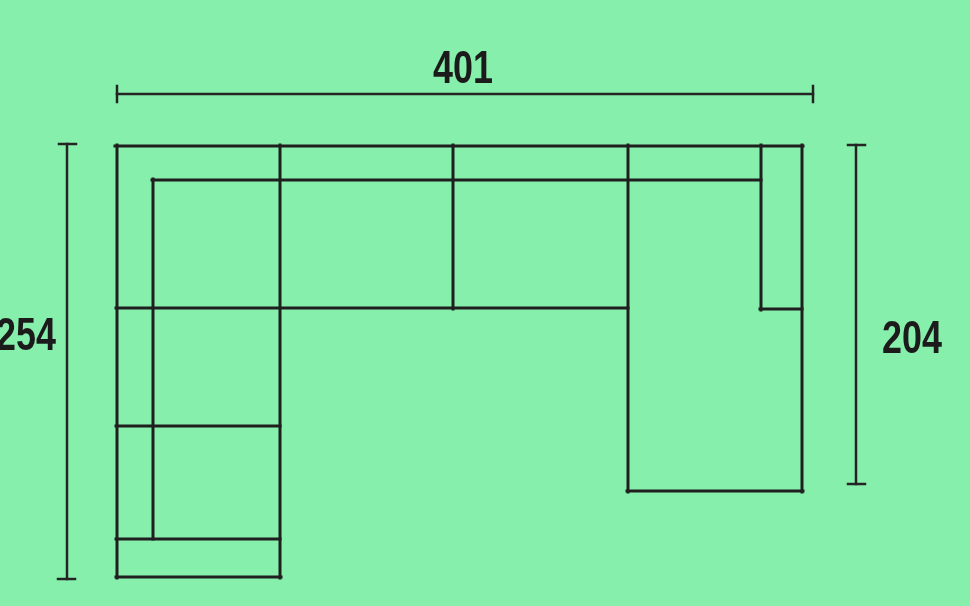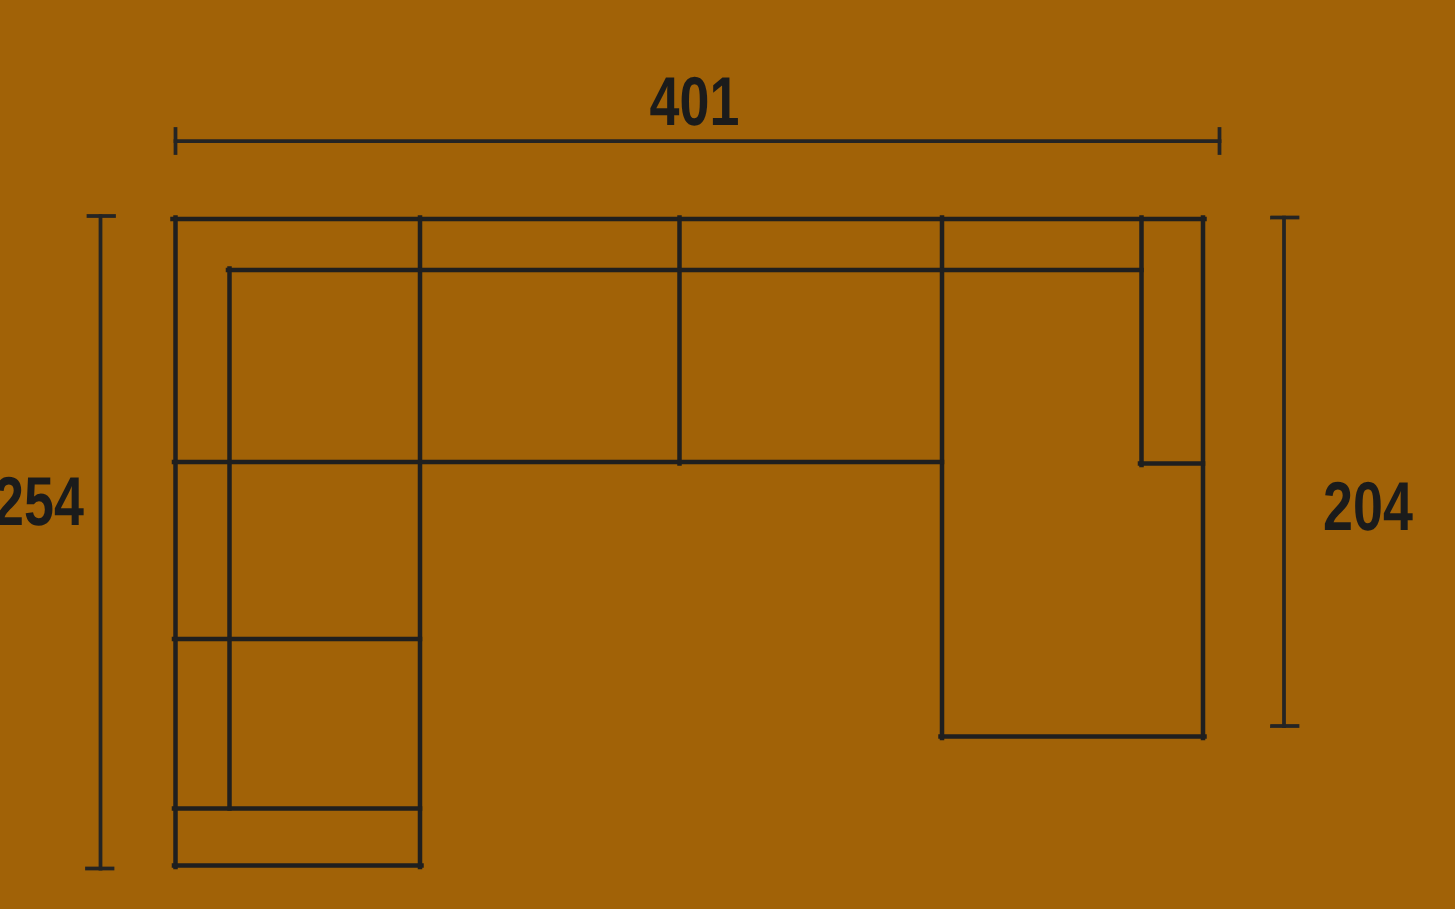--- a/index.html
+++ b/index.html
@@ -35,21 +35,21 @@
     white-space: nowrap;
     user-select: none;
   }
   .dim-label.top   { left: 403px; top: 44px;  width: 120px; height: 46px; }
   .dim-label.left  { left: -26px; top: 311px; width: 104px; height: 46px; }
   .dim-label.right { left: 860px; top: 314px; width: 104px; height: 46px; }
 </style>
 </head>
 <body>
 
-<div class="stage" style="background: #a16207;">
+<div class="stage" style="background: #86efac;">
 
   <svg viewBox="0 0 970 606" aria-hidden="true">
     <g id="sofa-lines">
         <line x1="115" y1="146" x2="803" y2="146" stroke="#1f1f1f" stroke-width="3" stroke-linecap="square"></line>
         <line x1="117" y1="145" x2="117" y2="578" stroke="#1f1f1f" stroke-width="3" stroke-linecap="square"></line>
         <line x1="116" y1="577" x2="281" y2="577" stroke="#1f1f1f" stroke-width="3" stroke-linecap="square"></line>
         <line x1="280" y1="145" x2="280" y2="578" stroke="#1f1f1f" stroke-width="3" stroke-linecap="square"></line>
         <line x1="802" y1="145" x2="802" y2="492" stroke="#1f1f1f" stroke-width="3" stroke-linecap="square"></line>
         <line x1="627" y1="491" x2="803" y2="491" stroke="#1f1f1f" stroke-width="3" stroke-linecap="square"></line>
         <line x1="628" y1="145" x2="628" y2="492" stroke="#1f1f1f" stroke-width="3" stroke-linecap="square"></line>

